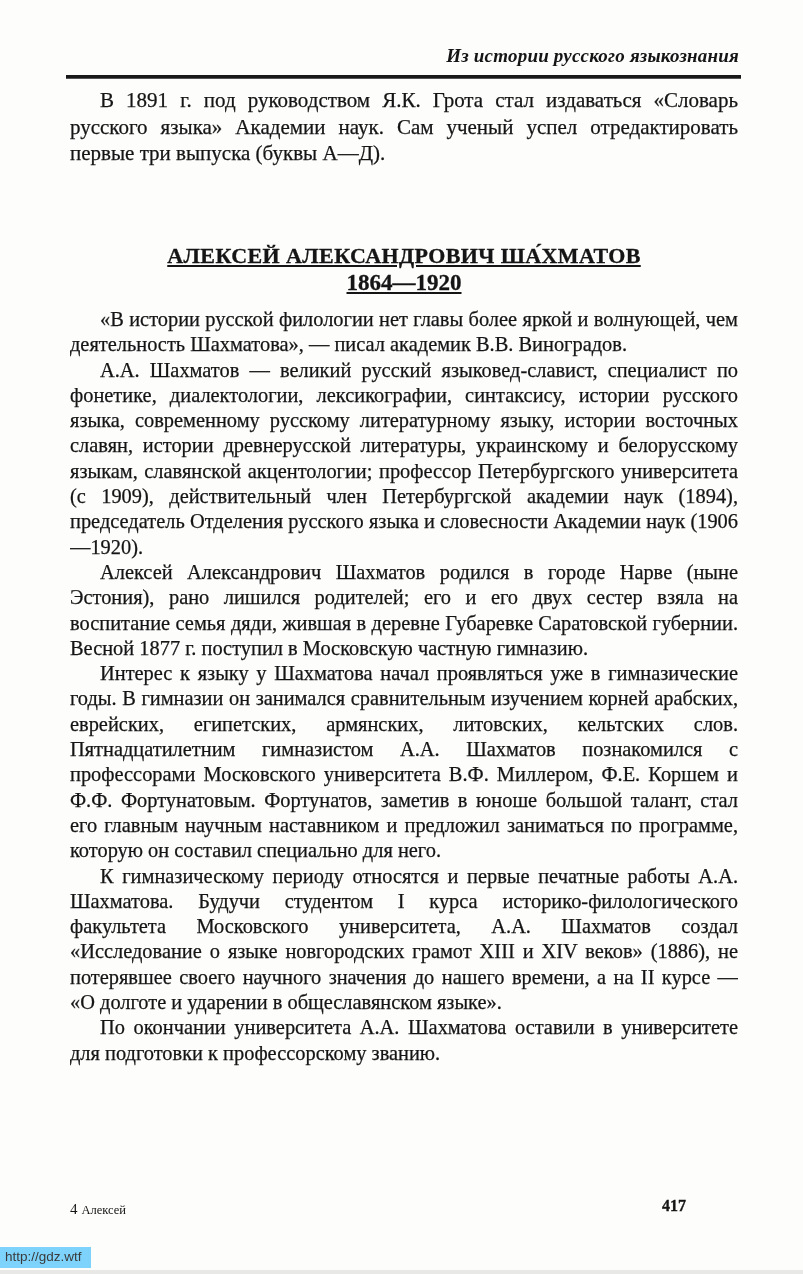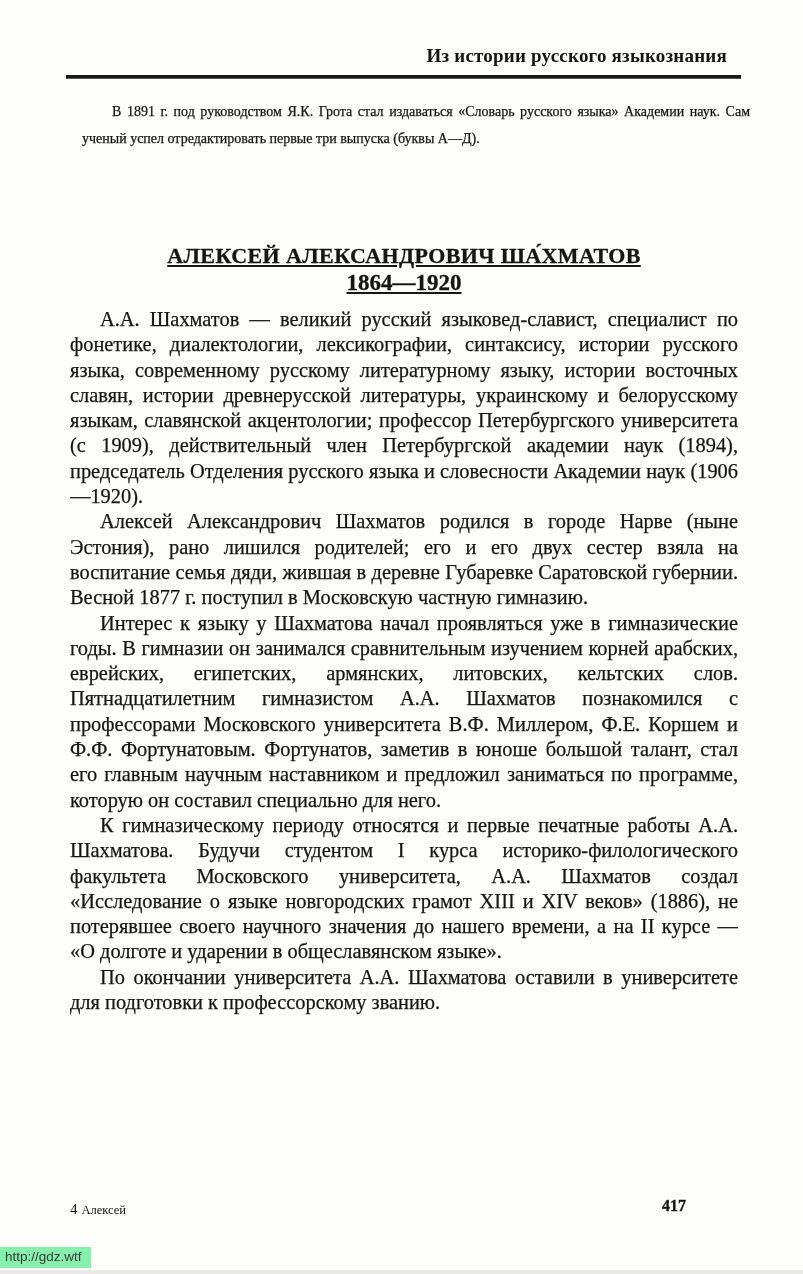--- a/index.html
+++ b/index.html
@@ -13,46 +13,47 @@
     height: 1274px;
     background: #fdfdfc;
     overflow: hidden;
     font-family: "Liberation Serif", "DejaVu Serif", serif;
     color: #151515;
   }
   .running-head {
     position: absolute;
     top: 45px;
     left: 68px;
-    right: 76px;
+    right: 64px;
     text-align: right;
+    font-style: italic;
     font-weight: bold;
     font-size: 19px;
     line-height: 22px;
     letter-spacing: 0.2px;
   }
   .head-rule {
     position: absolute;
     top: 75px;
     left: 66px;
     width: 675px;
     height: 0;
     border-top: 3px solid #181818;
     border-bottom: 1px solid #555;
   }
   .intro {
     position: absolute;
     top: 87px;
     left: 70px;
     width: 668px;
-    font-size: 14px;
+    font-size: 21px;
     line-height: 26.5px;
     text-align: justify;
     text-indent: 30px;
-    margin: 12px;
+    margin: 0;
     -webkit-text-stroke: 0.25px #151515;
   }
   .heading-block {
     position: absolute;
     top: 241px;
     left: 70px;
     width: 668px;
     text-align: center;
     font-weight: bold;
     text-decoration: underline;
@@ -137,31 +138,32 @@
   <div class="head-rule"></div>
 
   <p class="intro">В 1891 г. под руководством Я.К. Грота стал издаваться «Словарь русского языка» Академии наук. Сам ученый успел отредактировать первые три выпуска (буквы А—Д).</p>
 
   <div class="heading-block">
     <div class="heading-title">АЛЕКСЕЙ АЛЕКСАНДРОВИЧ ША́ХМАТОВ</div>
     <div class="heading-years">1864—1920</div>
   </div>
 
   <div class="body-text">
+    <p>«В истории русской филологии нет главы более яркой и волнующей, чем деятельность Шахматова», — писал академик В.В. Виноградов.</p>
     <p>А.А. Шахматов — великий русский языковед-славист, специалист по фонетике, диалектологии, лексикографии, синтаксису, истории русского языка, современному русскому литературному языку, истории восточных славян, истории древнерусской литературы, украинскому и белорусскому языкам, славянской акцентологии; профессор Петербургского университета (с 1909), действительный член Петербургской академии наук (1894), председатель Отделения русского языка и словесности Академии наук (1906—1920).</p>
     <p>Алексей Александрович Шахматов родился в городе Нарве (ныне Эстония), рано лишился родителей; его и его двух сестер взяла на воспитание семья дяди, жившая в деревне Губаревке Саратовской губернии. Весной 1877 г. поступил в Московскую частную гимназию.</p>
     <p>Интерес к языку у Шахматова начал проявляться уже в гимназические годы. В гимназии он занимался сравнительным изучением корней арабских, еврейских, египетских, армянских, литовских, кельтских слов. Пятнадцатилетним гимназистом А.А. Шахматов познакомился с профессорами Московского университета В.Ф. Миллером, Ф.Е. Коршем и Ф.Ф. Фортунатовым. Фортунатов, заметив в юноше большой талант, стал его главным научным наставником и предложил заниматься по программе, которую он составил специально для него.</p>
     <p>К гимназическому периоду относятся и первые печатные работы А.А. Шахматова. Будучи студентом I курса историко-филологического факультета Московского университета, А.А. Шахматов создал «Исследование о языке новгородских грамот XIII и XIV веков» (1886), не потерявшее своего научного значения до нашего времени, а на II курсе — «О долготе и ударении в общеславянском языке».</p>
     <p>По окончании университета А.А. Шахматова оставили в университете для подготовки к профессорскому званию.</p>
   </div>
 
   <div class="footer-sig">
     <span class="sig-num">4</span>
     <span class="sig-name">Алексей</span>
   </div>
 
   <div class="footer-page">417</div>
 
-  <div class="watermark" style="background: #86efac;">http://gdz.wtf</div>
+  <div class="watermark" style="background: #7dd3fc;">http://gdz.wtf</div>
 
   <div class="scan-edge-bottom"></div>
 
 </div>
 
 </body></html>

